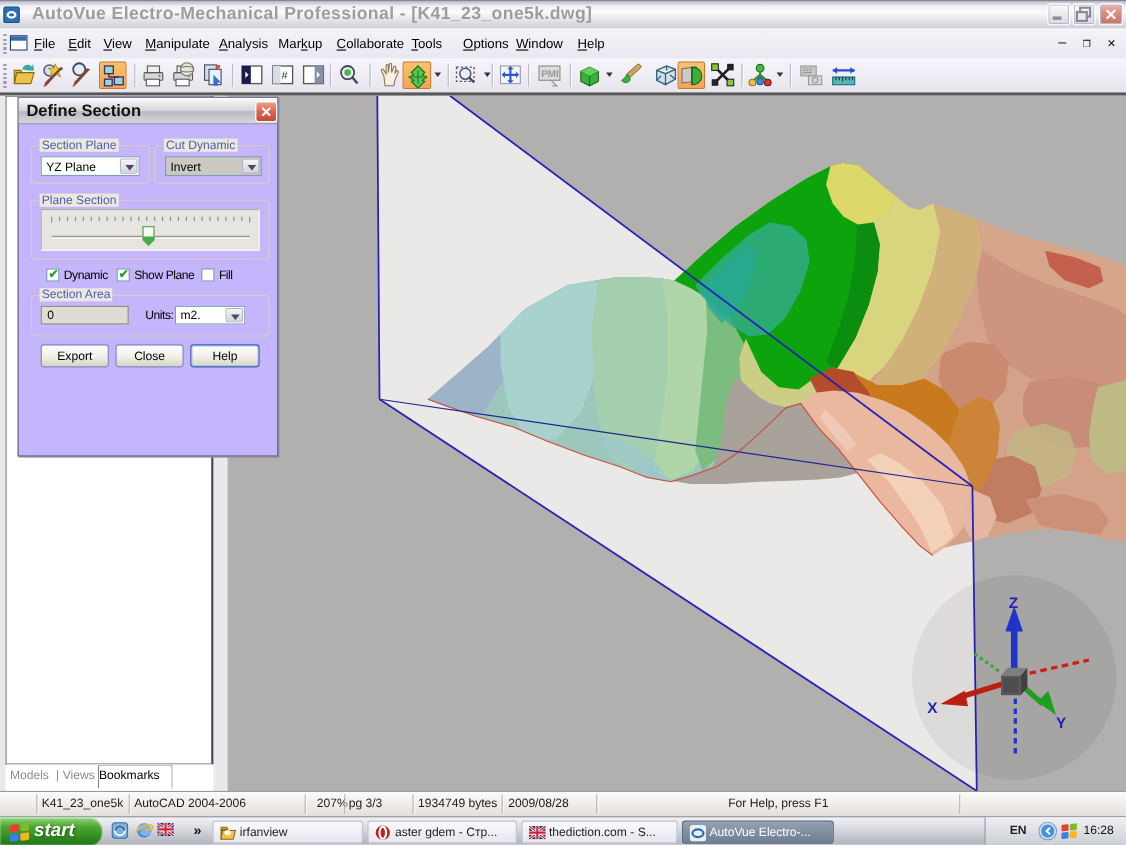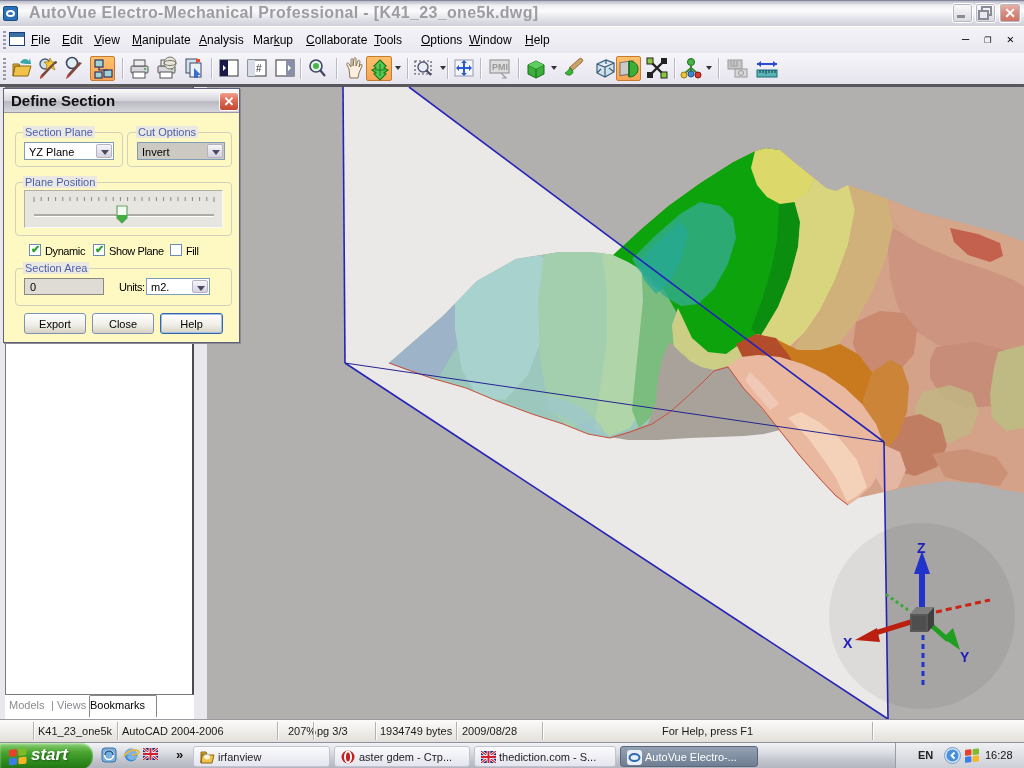--- a/index.html
+++ b/index.html
@@ -32,21 +32,21 @@
 .dd{position:absolute;top:13px;width:0;height:0;border-left:3px solid transparent;border-right:3px solid transparent;border-top:4px solid #333;}
 #tbline{left:0;top:84px;width:1024px;height:3px;background:#58585c;}
 
 #leftzone{left:0;top:87px;width:207px;height:632px;background:#e9e8ec;}
 #panel{position:absolute;left:5px;top:0px;width:189px;height:608px;background:#fff;border:1px solid #7a7a80;border-right:2px solid #4a4a50;}
 #tabs{position:absolute;left:5px;top:608px;width:189px;height:36px;background:#ffffff;border-bottom:1px solid #9a98a0;font-size:11px;color:#8b8b90;}
 #tabs .tab{position:absolute;top:4px;}
 #tabs #tab-active{position:absolute;left:84px;top:0px;width:68px;height:22px;background:#fff;border:1px solid #888;border-bottom:none;border-radius:2px 2px 0 0;color:#000;padding-top:3px;}
 #canvas{left:207px;top:87px;width:817px;height:632px;background:#b2b0ae;}
 
-#dlg{left:3px;top:88px;width:237px;height:255px;background:#fef9c3;border:1px solid #60607a;box-shadow:1px 1px 0 #8a8a96;}
+#dlg{left:16px;top:88px;width:237px;height:327px;background:#c4b5fd;border:1px solid #60607a;box-shadow:1px 1px 0 #8a8a96;}
 #dlg-title{position:absolute;left:0;top:0;width:235px;height:24px;background:linear-gradient(180deg,#fdfdfe,#d4d4da 50%,#b9b9c3 55%,#d6d6dc);border-bottom:1px solid #9a9aa6;}
 #dlg-title b{position:absolute;left:7px;top:3px;font-size:15px;color:#111;}
 #dlg-x{position:absolute;left:215px;top:3px;width:20px;height:19px;border:1px solid #fff;border-radius:3px;background:linear-gradient(180deg,#f0a08e,#dd6a52 45%,#c54734);color:#fff;font-weight:bold;font-size:13px;text-align:center;line-height:17px;}
 .grp{position:absolute;border:1px solid #d3d0bd;border-radius:4px;}
 .grplab{position:absolute;font-size:11px;color:#4a5fae;background:#ebe8e1;padding:0 2px;}
 .combo{position:absolute;height:18px;border:1px solid #7f9db9;background:#fff;font-size:11px;color:#000;}
 .combo span{position:absolute;left:4px;top:3px;}
 .cbtn{position:absolute;right:1px;top:1px;width:16px;height:14px;background:linear-gradient(180deg,#f6f6f9,#d4d2de);border:1px solid #b5b2c8;border-radius:2px;}
 .cbtn:after{content:"";position:absolute;left:4px;top:5px;border-left:4px solid transparent;border-right:4px solid transparent;border-top:5px solid #4a4a66;}
 .chk{position:absolute;width:12px;height:12px;background:#fff;border:1px solid #6a8db5;}
@@ -356,27 +356,27 @@
         <b>Define Section</b>
         <div id="dlg-x">✕</div>
       </div>
 <div class="grp" style="left:11px;top:43px;width:108px;height:35px"></div>
 <span class="grplab" style="left:19px;top:37px">Section Plane</span>
 <div class="combo" style="left:20px;top:53px;width:90px">
         <span>YZ Plane</span>
         <i class="cbtn"></i>
       </div>
 <div class="grp" style="left:123px;top:43px;width:105px;height:35px"></div>
-<span class="grplab" style="left:132px;top:37px">Cut Options</span>
+<span class="grplab" style="left:132px;top:37px">Cut Dynamic</span>
 <div class="combo" style="left:133px;top:53px;width:88px;background:#ccc9c2">
         <span>Invert</span>
         <i class="cbtn"></i>
       </div>
 <div class="grp" style="left:11px;top:93px;width:217px;height:54px"></div>
-<span class="grplab" style="left:19px;top:87px">Plane Position</span>
+<span class="grplab" style="left:19px;top:87px">Plane Section</span>
 <div style="position:absolute;left:20px;top:101px;width:199px;height:38px;background:#e7e5e0;border:1px solid #b0aea6;border-bottom-color:#fafaf8;border-right-color:#fafaf8"></div>
 <svg style="position:absolute;left:20px;top:101px" width="199" height="38" viewBox="0 0 199 38">
         <path d="M10,7 V12 M17.2,7 V11 M24.4,7 V11 M31.6,7 V11 M38.8,7 V11 M46,7 V11 M53.2,7 V11 M60.4,7 V11 M67.6,7 V11 M74.8,7 V11 M82,7 V11 M89.2,7 V11 M96.4,7 V11 M103.6,7 V11 M110.8,7 V11 M118,7 V11 M125.2,7 V11 M132.4,7 V11 M139.6,7 V11 M146.8,7 V11 M154,7 V11 M161.2,7 V11 M168.4,7 V11 M175.6,7 V11 M182.8,7 V11 M190,7 V12" stroke="#8a8880" stroke-width="1"></path>
 <path d="M10,25 H190" stroke="#9a9890" stroke-width="1.5"></path>
         <path d="M10,26.5 H190" stroke="#fdfdfb" stroke-width="1"></path>
 <path d="M93,16 h10 v12 l-5,5 l-5,-5 Z" fill="#f4fbf2" stroke="#68a468" stroke-width="1.2"></path>
 <path d="M93,25 h10 v3 l-5,5 l-5,-5 Z" fill="#42ae42"></path>
       </svg>
 <div class="chk on" style="left:25px;top:155px"></div>
       <span class="chklab" style="left:41px;top:156px">Dynamic</span>

